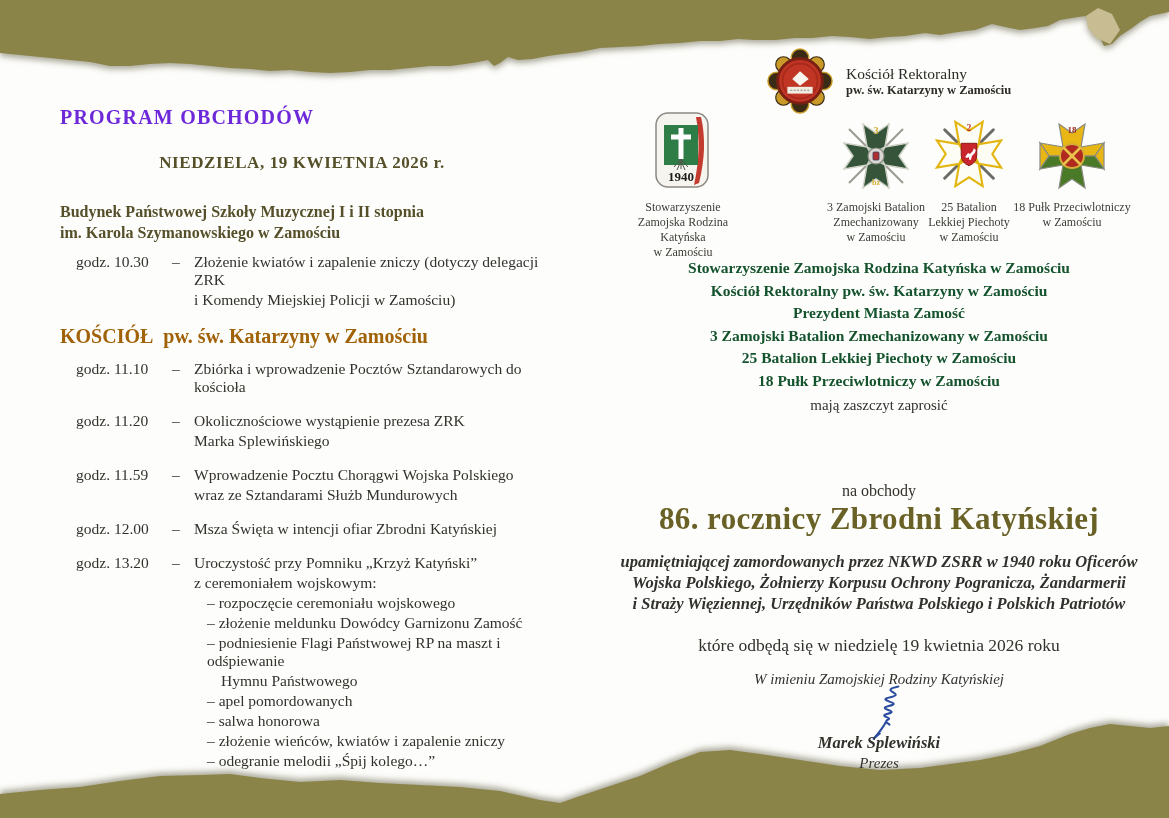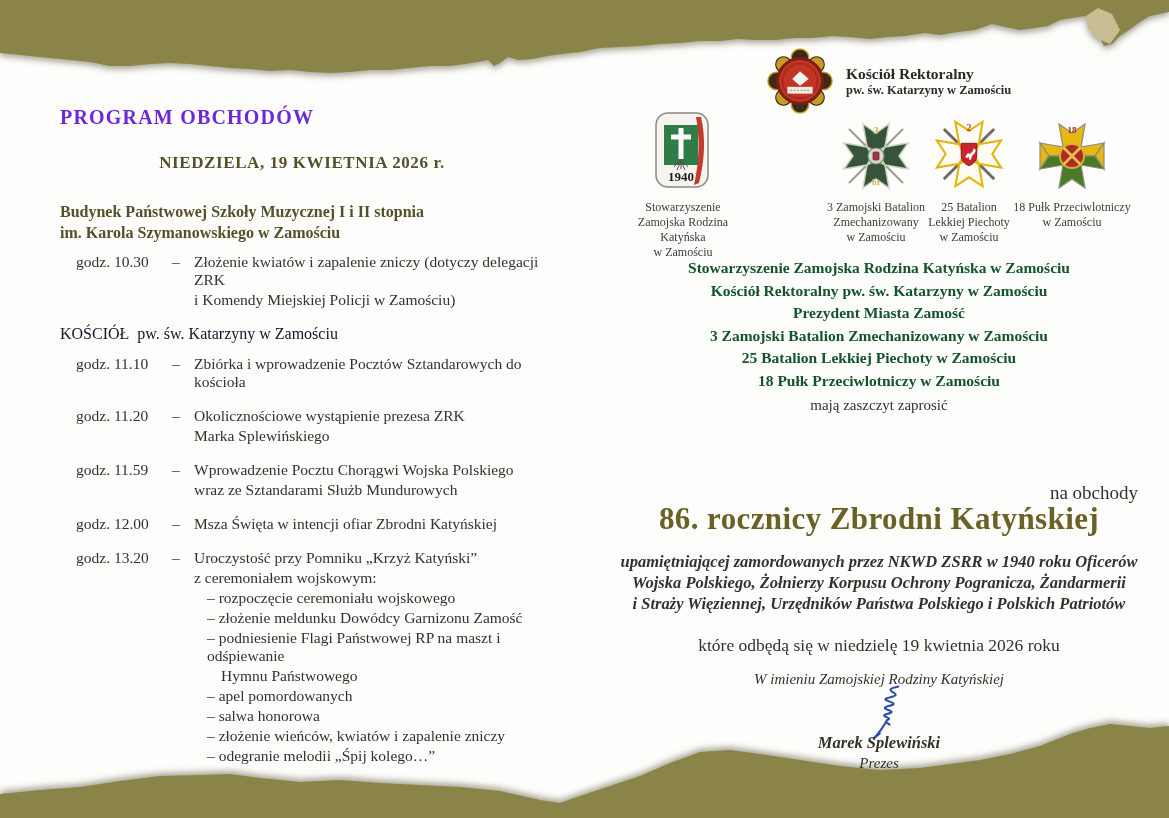--- a/index.html
+++ b/index.html
@@ -7,42 +7,42 @@
         font-family:"Liberation Serif","DejaVu Serif",serif;color:#33312c;}
   svg.torn{position:absolute;left:0;display:block;}
   .torn-top{top:0;filter:drop-shadow(0 3px 3px rgba(80,75,45,.5));}
   .torn-bottom{top:688px;filter:drop-shadow(0 -3px 3px rgba(80,75,45,.5));}
 
   
   .left-panel{position:absolute;left:60px;top:106px;width:484px;}
   .p-title{font-size:20px;font-weight:bold;color:#6d28d9;letter-spacing:1.2px;margin:0 0 24px;}
   .p-date{text-align:center;font-size:17px;font-weight:bold;color:#55502a;letter-spacing:.6px;margin:0 0 28px;}
   .venue{font-weight:bold;color:#55502a;font-size:16px;line-height:1.34;margin:0 0 9px;}
-  .venue2{font-weight:normal;color:#0f172a;font-size:16px;margin:8px 0 12px;white-space:pre-wrap;}
+  .venue2{font-weight:bold;color:#a16207;font-size:20px;margin:8px 0 12px;white-space:pre-wrap;}
   .sched-item{display:flex;padding-left:16px;margin-bottom:14px;font-size:15.5px;}
   .sched-time{width:96px;flex:none;}
   .sched-sep{width:22px;flex:none;}
   .sched-body{flex:1;}
   .sched-body .line{line-height:18px;margin-bottom:2px;}
   .line.ind1{padding-left:13px;}
   .line.ind2{padding-left:27px;}
 
   
   .right-panel{position:absolute;left:620px;top:45px;width:518px;height:740px;}
   .logo-row{position:absolute;left:146px;top:2px;display:flex;align-items:center;gap:12px;}
-  .logo-title{font-size:15.5px;font-weight:bold;color:#2d2b26;line-height:1.25;}
+  .logo-title{font-size:15.5px;font-weight:normal;color:#2d2b26;line-height:1.25;}
   .logo-sub{font-size:12.5px;font-weight:bold;color:#2d2b26;}
   .emblems-row{position:absolute;left:0;top:62px;width:100%;height:185px;}
   .emblem-col{position:absolute;text-align:center;}
   .icon-wrap{display:flex;align-items:flex-end;justify-content:center;height:84px;margin-bottom:9px;}
   .emblem-caption{font-size:12px;color:#3e3c36;line-height:15px;}
   .organizers{position:absolute;top:212px;width:100%;text-align:center;font-weight:bold;
               font-size:15.5px;line-height:22.5px;color:#14532d;}
   .honor{position:absolute;top:352px;width:100%;text-align:center;font-size:15px;}
-  .na-obchody{position:absolute;top:437px;width:100%;text-align:right;font-size:19px;}
+  .na-obchody{position:absolute;top:437px;width:100%;text-align:center;font-size:16px;}
   .big-title{position:absolute;top:456px;width:100%;text-align:center;font-size:31px;
              font-weight:bold;color:#6a6127;letter-spacing:.4px;margin:0;}
   .memorial{position:absolute;top:506px;width:100%;text-align:center;font-style:italic;
             font-weight:bold;font-size:16.5px;line-height:21px;color:#32312d;}
   .date-line{position:absolute;top:590px;width:100%;text-align:center;font-weight:normal;font-size:17.5px;}
   .behalf{position:absolute;top:626px;width:100%;text-align:center;font-style:italic;font-size:15px;}
   .signature-wrap{position:absolute;top:638px;left:234px;width:64px;height:62px;}
   .signer-name{position:absolute;top:688px;width:100%;text-align:center;font-weight:bold;
                font-style:italic;font-size:16.5px;}
   .signer-title{position:absolute;top:710px;width:100%;text-align:center;font-style:italic;font-size:15px;}

